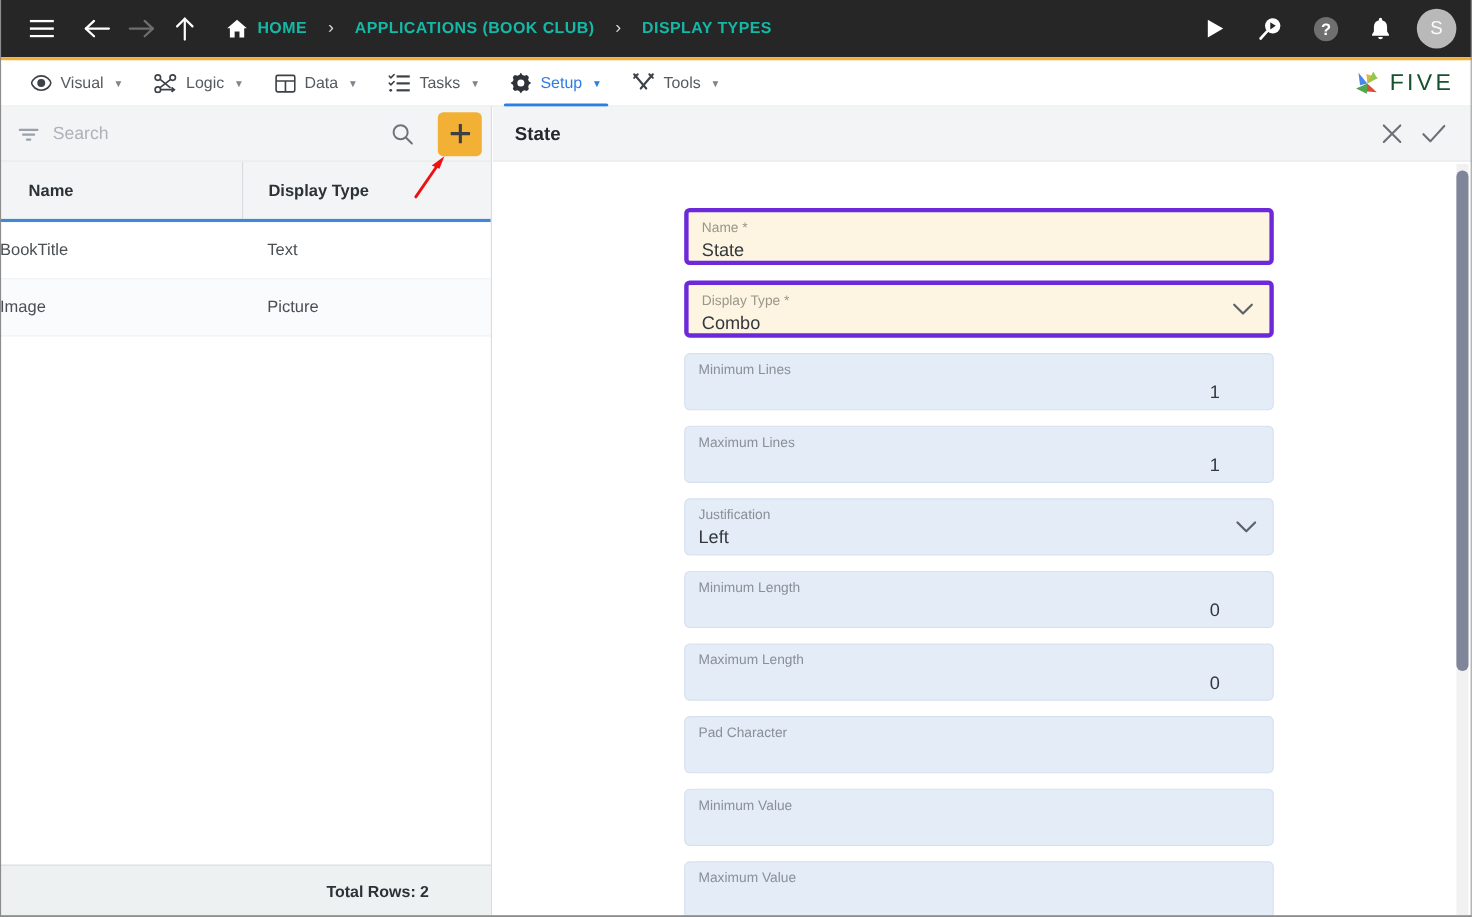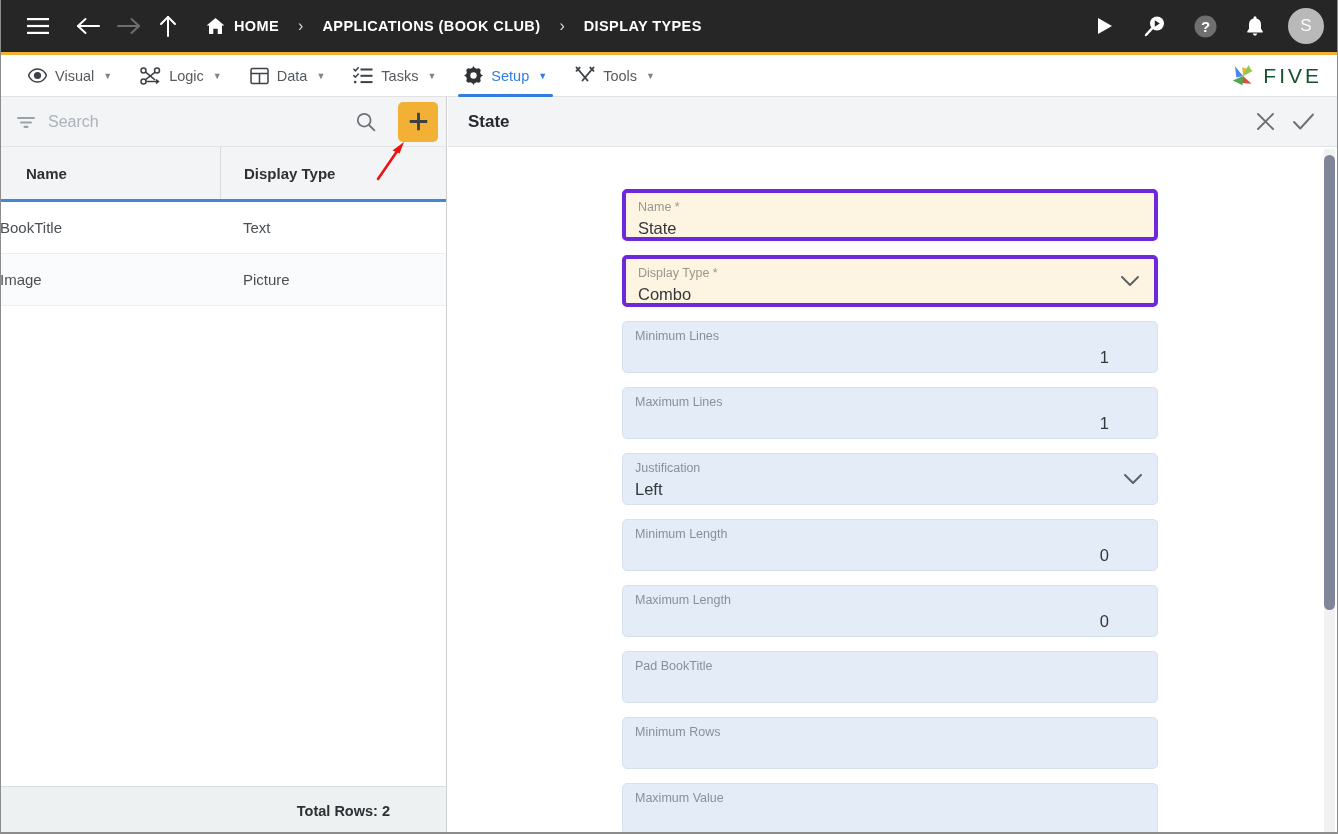--- a/index.html
+++ b/index.html
@@ -21,21 +21,21 @@
   .tb-icon {
     width: 40px; height: 40px; display: flex; align-items: center; justify-content: center;
     color: #ffffff; cursor: pointer;
   }
   .tb-icon.dim { color: #6e6e6e; }
   .tb-icon svg { display: block; }
   .nav-gap { width: 10px; }
 
   .crumbs { display: flex; align-items: center; margin-left: 18px; gap: 0; }
   .crumb {
-    color: #ffffff; font-size: 14.5px; font-weight: 700; letter-spacing: .4px;
+    color: #14b8a6; font-size: 14.5px; font-weight: 700; letter-spacing: .4px;
     text-transform: uppercase; display: flex; align-items: center; gap: 9px;
     cursor: pointer; white-space: nowrap;
   }
   .crumb-sep {
     color: #d8d8d8; font-size: 16px; margin: 0 19px; font-weight: 400;
     display: flex; align-items: center;
   }
   .home-ico { display: flex; align-items: center; }
 
   .topbar-right {
@@ -484,26 +484,26 @@
             <div class="f-label">Minimum Length</div>
             <div class="f-value right">0</div>
           </div>
 
           <div class="field norm">
             <div class="f-label">Maximum Length</div>
             <div class="f-value right">0</div>
           </div>
 
           <div class="field norm">
-            <div class="f-label">Pad BookTitle</div>
+            <div class="f-label">Pad Character</div>
             <div class="f-value"></div>
           </div>
 
           <div class="field norm">
-            <div class="f-label">Minimum Rows</div>
+            <div class="f-label">Minimum Value</div>
             <div class="f-value"></div>
           </div>
 
           <div class="field norm">
             <div class="f-label">Maximum Value</div>
             <div class="f-value"></div>
           </div>
 
         </div>
       </div>

